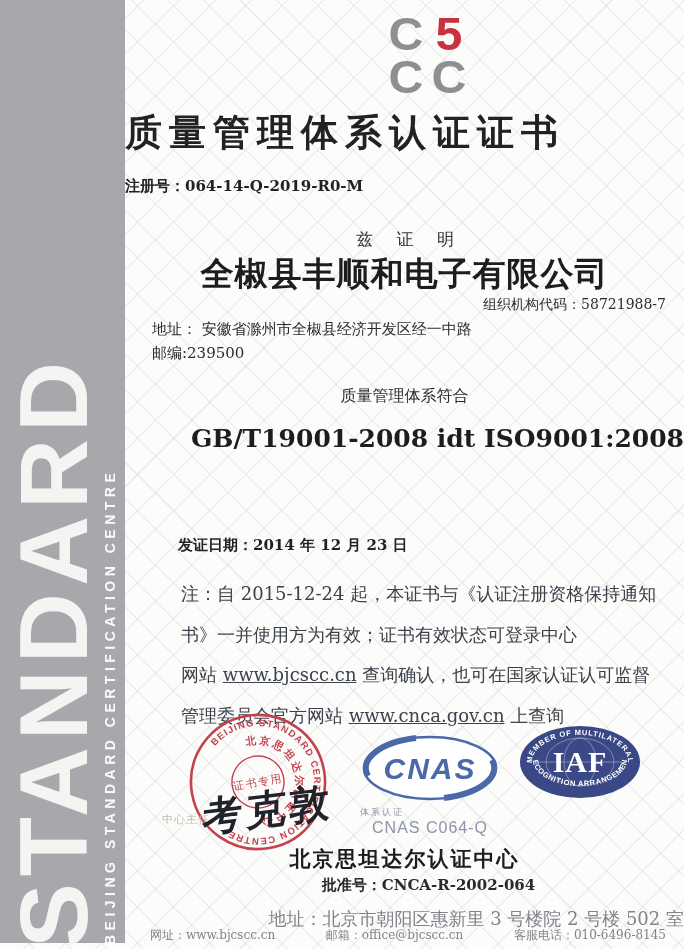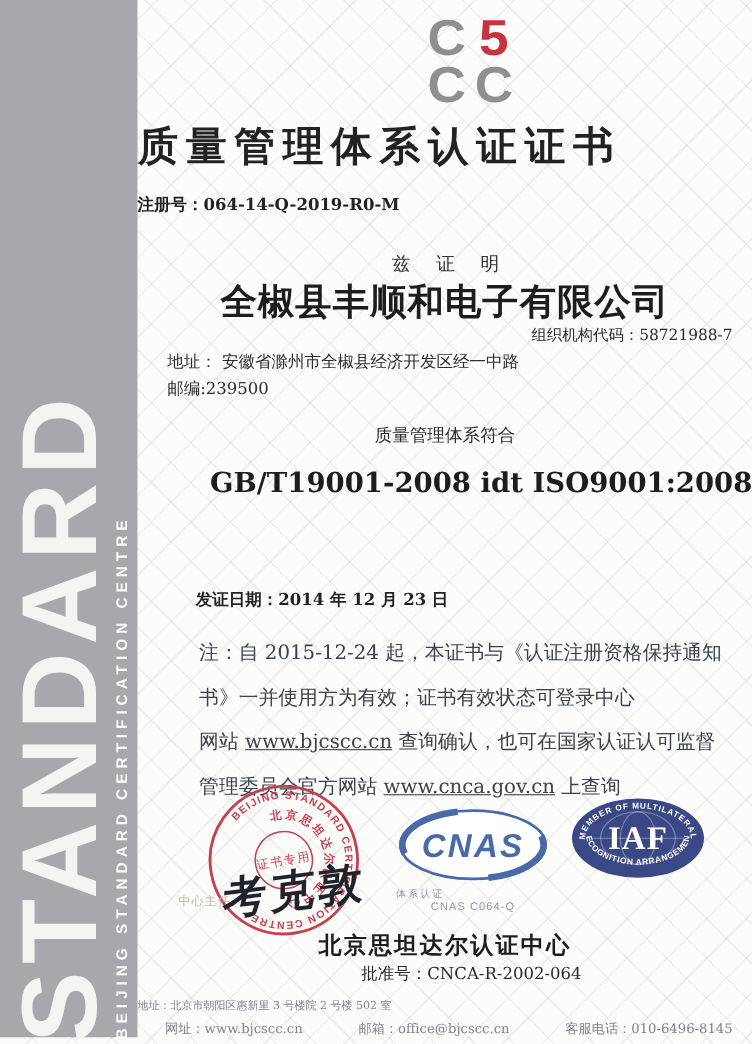--- a/index.html
+++ b/index.html
@@ -53,30 +53,30 @@
   
   .sealwrap{position:absolute;left:184px;top:708px;width:148px;height:148px;transform:rotate(-10deg);}
   .siglabel{position:absolute;left:162px;top:812px;font-size:11px;color:#c3b7ab;letter-spacing:1px;}
   .sig{position:absolute;left:202px;top:782px;font-size:40px;font-weight:bold;color:#20242a;
     transform:rotate(-7deg) skewX(-8deg);letter-spacing:4px;font-family:"DejaVu Serif",serif;}
   
   .cnas-svg{position:absolute;left:358px;top:732px;}
   .cnas-l1{position:absolute;left:360px;top:806px;width:140px;text-align:left;
     font-size:9px;letter-spacing:2px;color:#8d93aa;}
   .cnas-l2{position:absolute;left:360px;top:819px;width:140px;text-align:center;
-    font-size:10px;letter-spacing:1px;color:#8d93aa;font-family:"Liberation Sans",sans-serif;}
+    font-size:16px;letter-spacing:1px;color:#8d93aa;font-family:"Liberation Sans",sans-serif;}
   
   .iaf-svg{position:absolute;left:516px;top:722px;}
   
   .issuer{position:absolute;left:125px;right:0;top:845px;text-align:center;
     font-size:21px;font-weight:bold;letter-spacing:2px;color:#1d1d1d;}
   .approval{position:absolute;left:125px;right:0;top:876px;text-align:center;
-    font-size:15px;font-weight:normal;color:#2a2a2a;padding-left:48px;}
-  .f-addr{position:absolute;left:125px;right:0;top:907px;text-align:left;
-    font-size:10px;color:#81838a;}
+    font-size:15px;font-weight:bold;color:#2a2a2a;padding-left:48px;}
+  .f-addr{position:absolute;left:125px;right:0;top:907px;text-align:right;
+    font-size:18px;color:#81838a;}
   .f-row{position:absolute;left:150px;right:18px;top:927px;display:flex;
     justify-content:space-between;font-size:12px;color:#81838a;}
 </style>
 </head>
 <body>
 
 <div id="page">
 
   <div class="band"></div>
   <div class="band-big">STANDARD</div>

